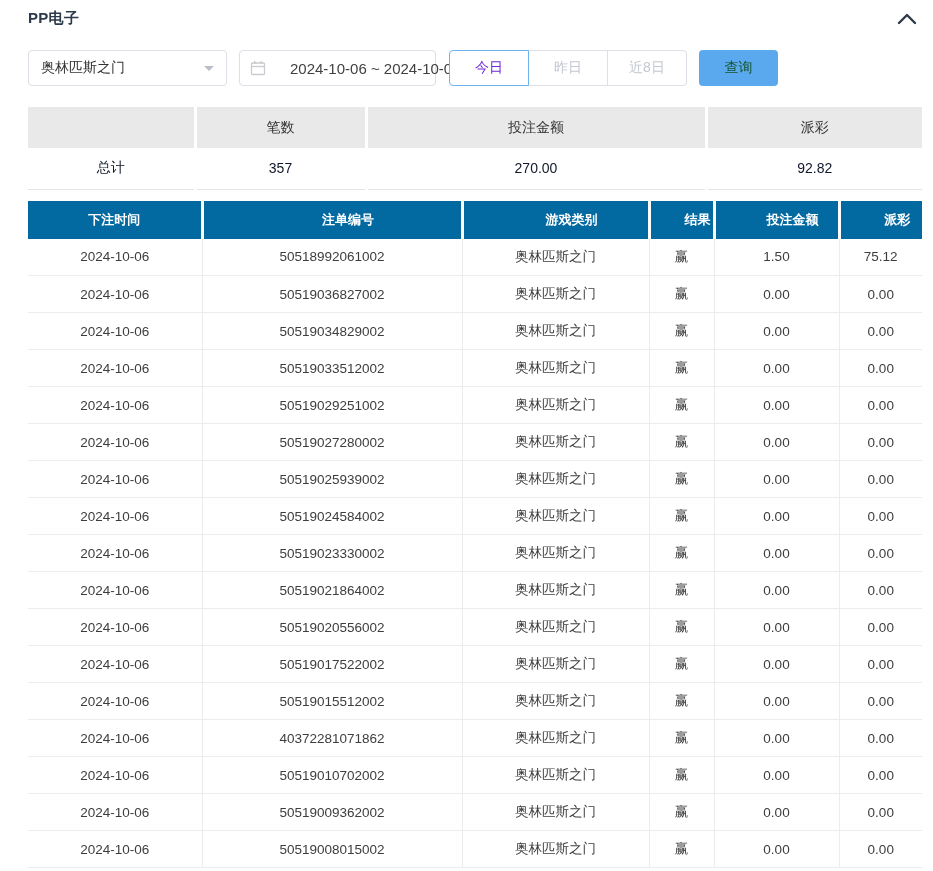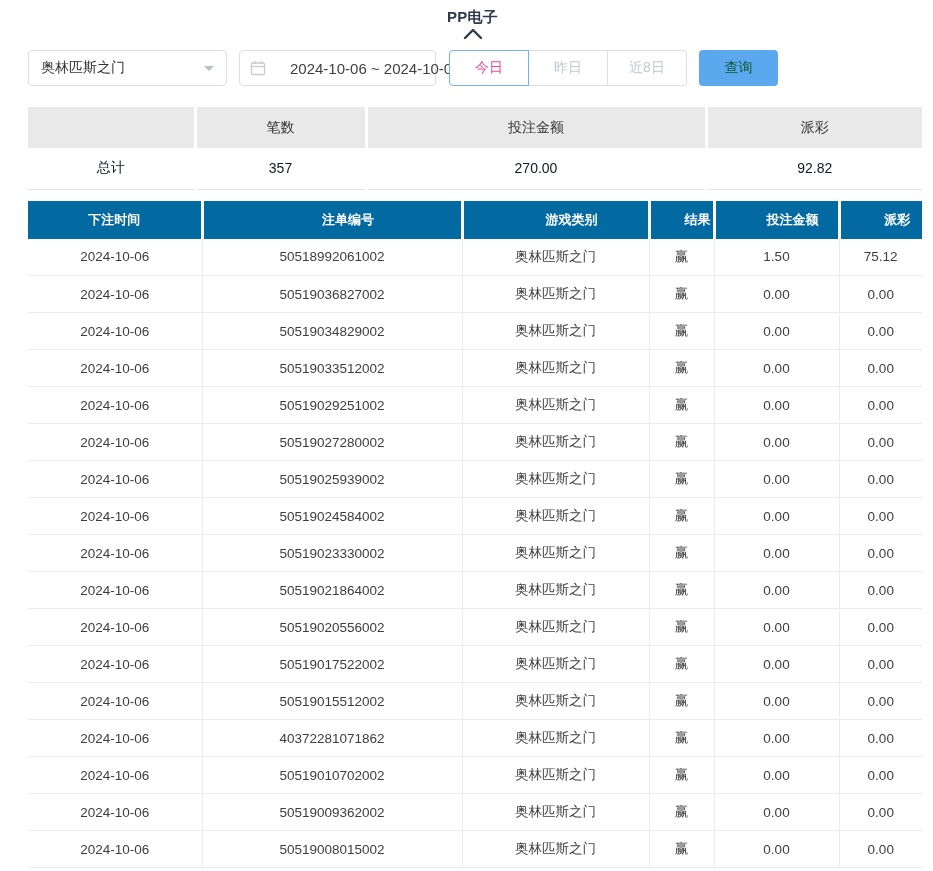--- a/index.html
+++ b/index.html
@@ -7,21 +7,21 @@
   body {
     width: 933px; height: 871px; overflow: hidden;
     font-family: "Liberation Sans", sans-serif;
     color: #333;
   }
   .page { position: relative; width: 933px; height: 871px; background: #fff; }
 
   
   .header-row {
     display: flex; justify-content: space-between; align-items: center;
-    padding: 8px 16px 0 28px; height: 28px; flex-direction: column;
+    padding: 8px 16px 0 28px; height: 28px;
   }
   .page-title { font-size: 15px; font-weight: 700; color: #2d3a4b; letter-spacing: .3px; }
   .collapse-btn { background: none; border: none; cursor: pointer; padding: 0; line-height: 0; }
 
   
   .filter-row { display: flex; align-items: stretch; height: 36px; margin: 22px 11px 0 28px; }
   .select-box {
     width: 199px; border: 1px solid #dcdfe6; border-radius: 4px;
     display: flex; align-items: center; justify-content: space-between;
     padding: 0 12px; font-size: 14px; color: #333; cursor: pointer; background: #fff;
@@ -36,21 +36,21 @@
     font-size: 15px; color: #414141; cursor: pointer; background: #fff; white-space: nowrap; gap: 16px;
   }
   .date-box .cal { margin-right: 8px; flex: none; line-height: 0; }
   .seg-group { margin-left: 13px; display: flex; }
   .seg-btn {
     width: 80px; border: 1px solid #dcdfe6; background: #fff; color: #c3c7cf;
     font-size: 14px; font-family: inherit; margin-left: -1px; cursor: pointer; padding: 0;
   }
   .seg-btn:first-child { border-radius: 4px 0 0 4px; margin-left: 0; }
   .seg-btn:last-child { border-radius: 0 4px 4px 0; }
-  .seg-btn.active { color: #ec4899; border-color: #6fb3f1; position: relative; z-index: 1; }
+  .seg-btn.active { color: #6d28d9; border-color: #6fb3f1; position: relative; z-index: 1; }
   .query-btn {
     margin-left: 12px; width: 79px; border: none; border-radius: 4px;
     background: #5aa9ee; color: #14532d; font-size: 14px; font-family: inherit; cursor: pointer;
   }
 
   
   table { border-collapse: collapse; table-layout: fixed; text-align: center; }
   .summary-table { width: 894px; margin: 21px 11px 0 28px; }
   .summary-table th {
     background: #e9e9e9; height: 41px; font-size: 14px; font-weight: 400; color: #333;

